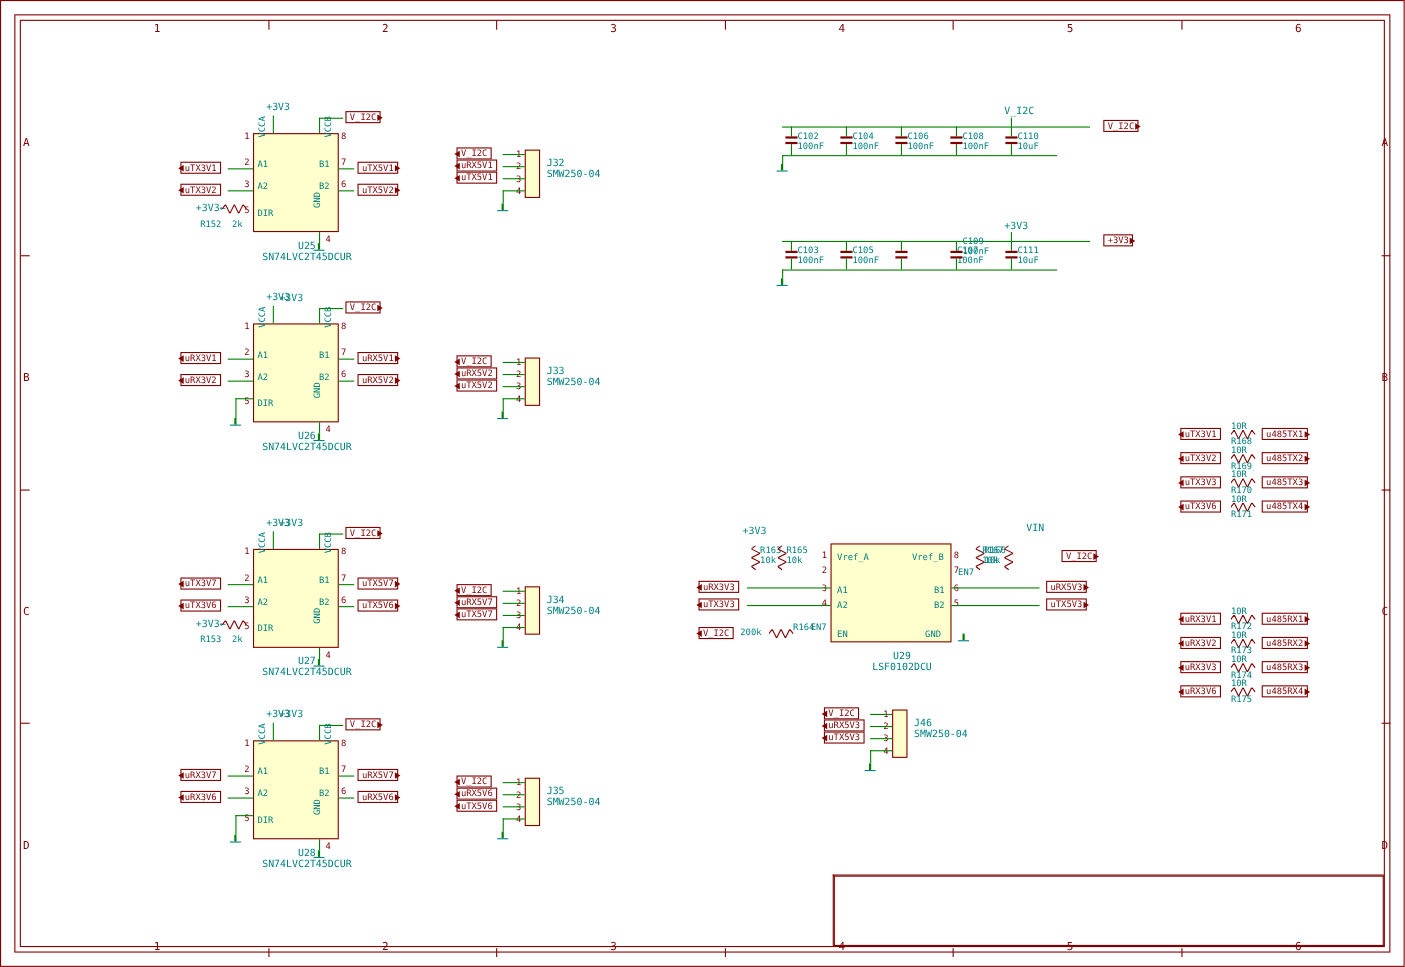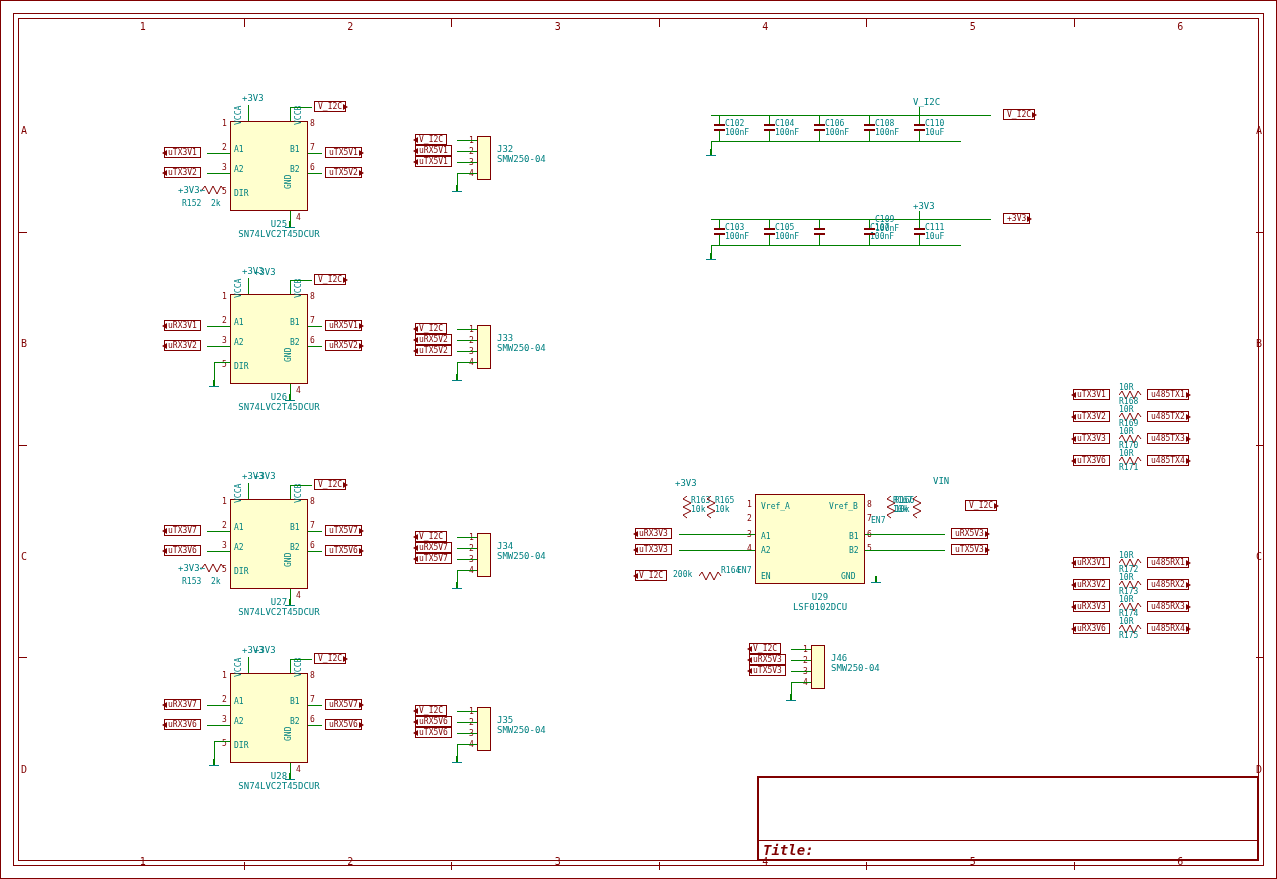--- a/index.html
+++ b/index.html
@@ -37,23 +37,20 @@
 
 <div id="netl-container"></div>
 
 <div id="rs485-container"></div>
 
 <div class="titleblock">
 <table style="border-collapse:collapse;width:100%">
 <tbody>
               <tr>
                 <td colspan="4" style="height:60px"></td>
-              </tr>
-<tr>
-                <td colspan="4" style="font-weight:bold;font-style:italic;font-size:14px">Title:</td>
               </tr>
 </tbody>
           </table>
 </div>
 
 <div class="grid-label" style="left: 120.75px; top: 2px;">1</div>
         <div class="grid-label" style="left: 120.75px; top: 837px;">1</div>
         <div class="grid-label" style="left: 328.25px; top: 2px;">2</div>
         <div class="grid-label" style="left: 328.25px; top: 837px;">2</div>
         <div class="wire" style="left: 224.5px; top: 0px; width: 1px; height: 8px; background: rgb(128, 0, 0);"></div>

